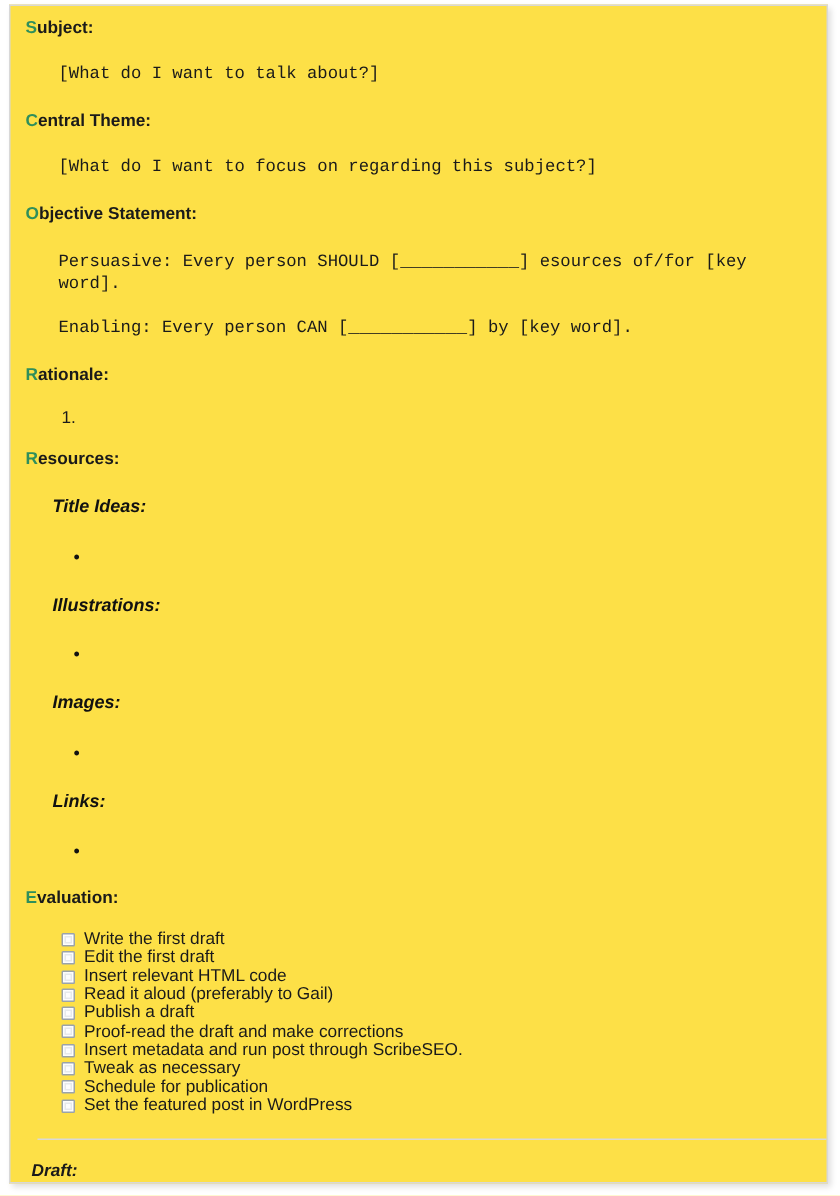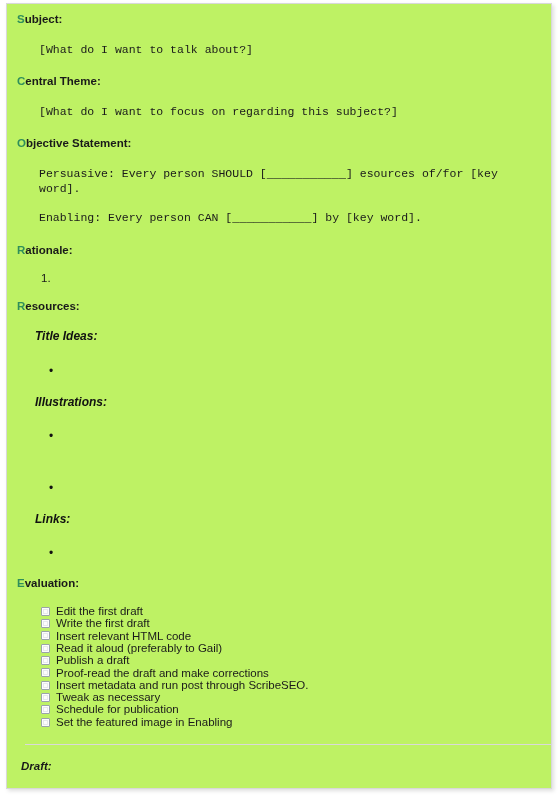--- a/index.html
+++ b/index.html
@@ -14,21 +14,21 @@
     -webkit-font-smoothing: antialiased;
   }
 
   
   .page {
     position: absolute;
     left: 6px;
     top: 3px;
     width: 546px;
     height: 786px;
-    background: #bef264;
+    background: #fde047;
     border: 1px solid #d8d8d8;
     box-shadow: 2px 2px 4px rgba(0,0,0,0.13);
     box-sizing: border-box;
     overflow: hidden;
   }
 
   .sheet-inner {
     padding: 9px 10px 0 10px;
   }
 
@@ -186,45 +186,46 @@
     <div class="subheading">Title Ideas:</div>
     <div class="gap-16"></div>
     <div class="bullet-row"><span class="bullet-dot">•</span></div>
 
     <div class="gap-16"></div>
     <div class="subheading">Illustrations:</div>
     <div class="gap-16"></div>
     <div class="bullet-row"><span class="bullet-dot">•</span></div>
 
     <div class="gap-16"></div>
+    <div class="subheading">Images:</div>
     <div class="gap-16"></div>
     <div class="bullet-row"><span class="bullet-dot">•</span></div>
 
     <div class="gap-16"></div>
     <div class="subheading">Links:</div>
     <div class="gap-16"></div>
     <div class="bullet-row"><span class="bullet-dot">•</span></div>
 
     <div class="gap-16"></div>
 
     <div class="heading"><span class="cap">E</span><span>valuation:</span></div>
 
     <div class="gap-14"></div>
 
     <div class="checklist">
       <div class="check-row">
         <span class="cbox"></span>
+        <span class="check-label">Write the first draft</span>
+      </div>
+      <div class="check-row">
+        <span class="cbox"></span>
         <span class="check-label">Edit the first draft</span>
       </div>
       <div class="check-row">
         <span class="cbox"></span>
-        <span class="check-label">Write the first draft</span>
-      </div>
-      <div class="check-row">
-        <span class="cbox"></span>
         <span class="check-label">Insert relevant HTML code</span>
       </div>
       <div class="check-row">
         <span class="cbox"></span>
         <span class="check-label">Read it aloud (preferably to Gail)</span>
       </div>
       <div class="check-row">
         <span class="cbox"></span>
         <span class="check-label">Publish a draft</span>
       </div>
@@ -239,21 +240,21 @@
       <div class="check-row">
         <span class="cbox"></span>
         <span class="check-label">Tweak as necessary</span>
       </div>
       <div class="check-row">
         <span class="cbox"></span>
         <span class="check-label">Schedule for publication</span>
       </div>
       <div class="check-row">
         <span class="cbox"></span>
-        <span class="check-label">Set the featured image in Enabling</span>
+        <span class="check-label">Set the featured post in WordPress</span>
       </div>
     </div>
 
     <div class="gap-16"></div>
 
     <div class="divider"></div>
 
     <div class="gap-14"></div>
 
     <div class="heading-black draft-line">Draft:</div>

